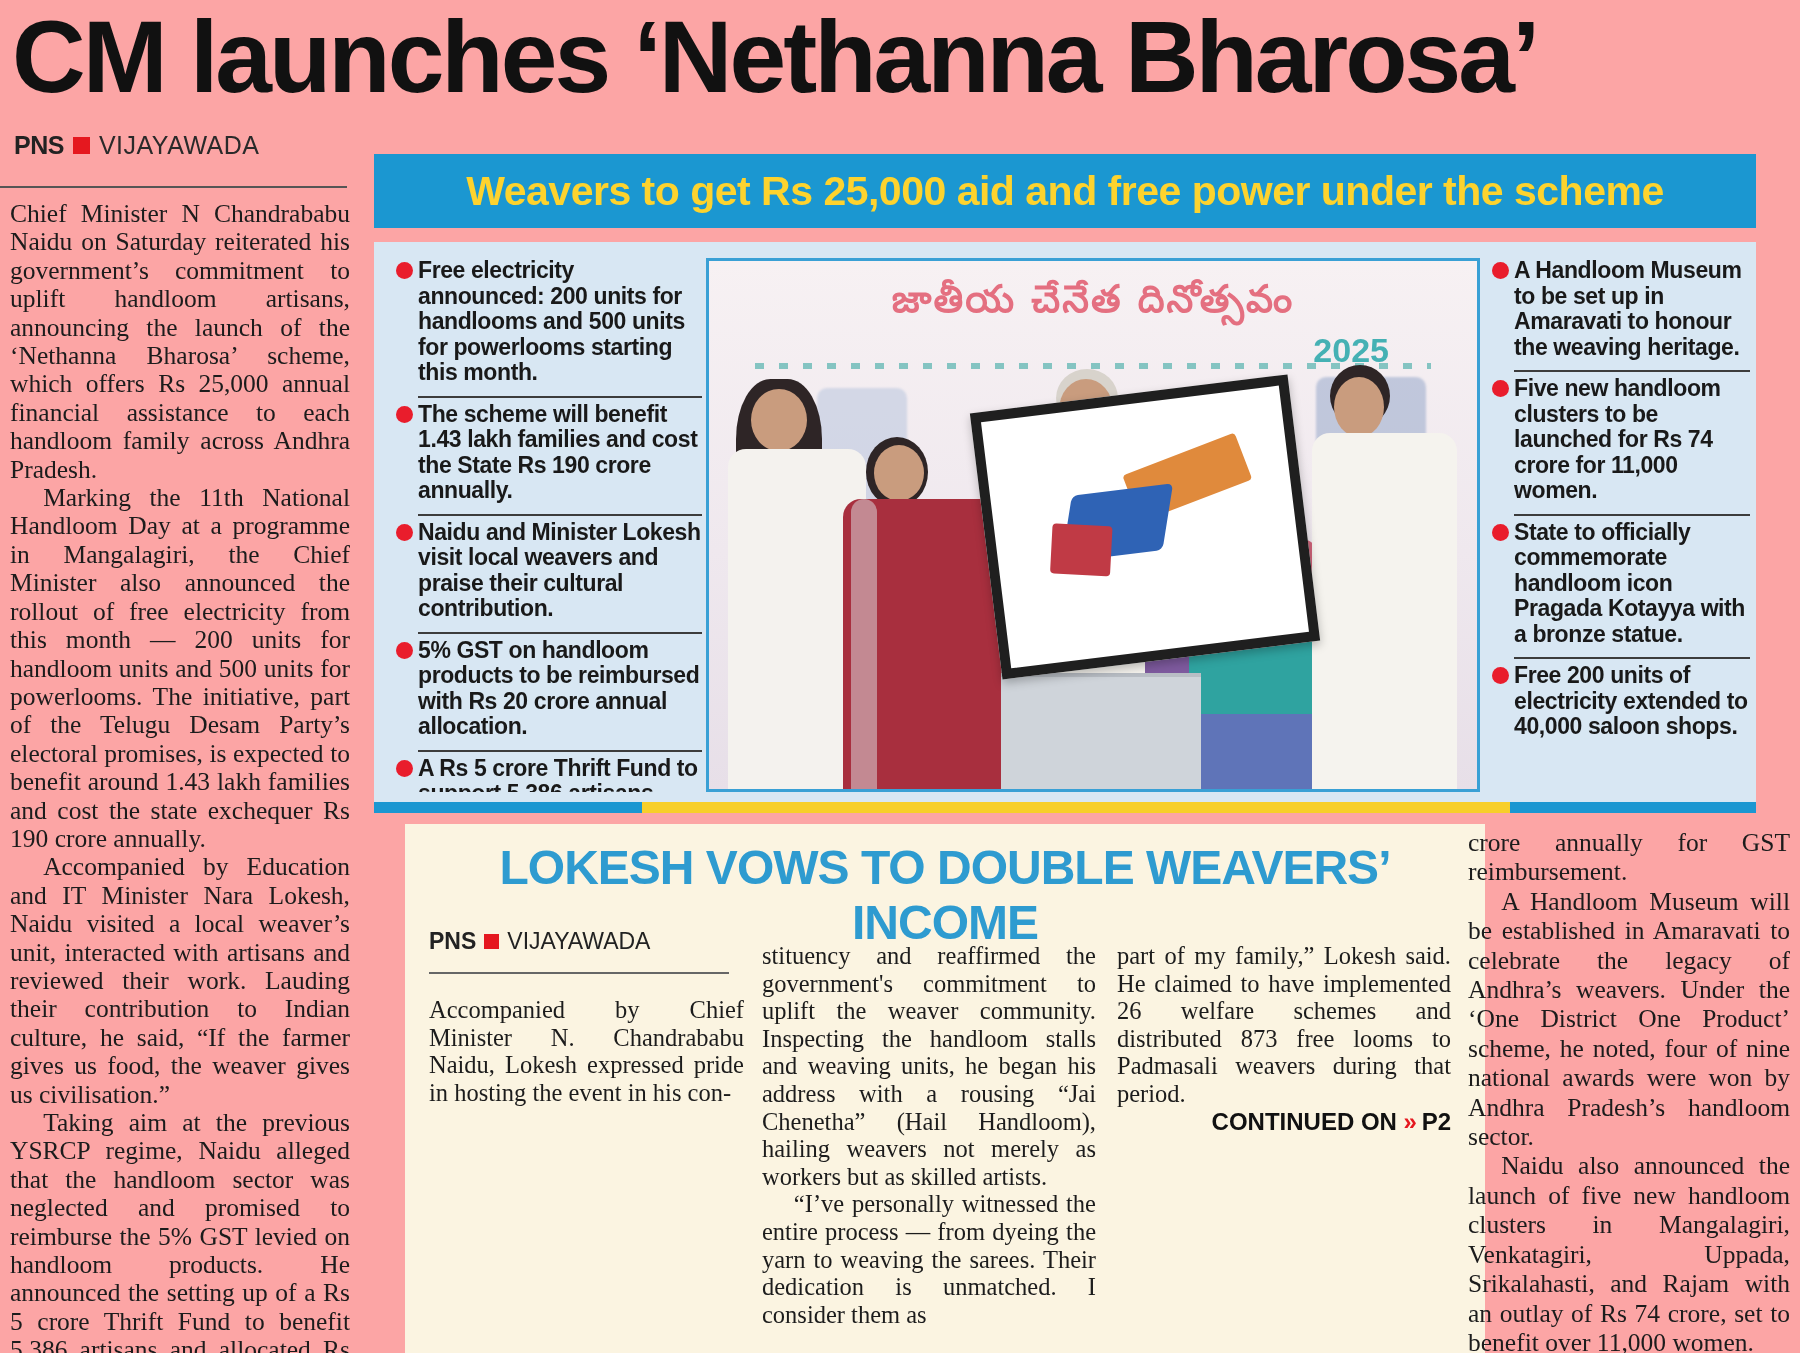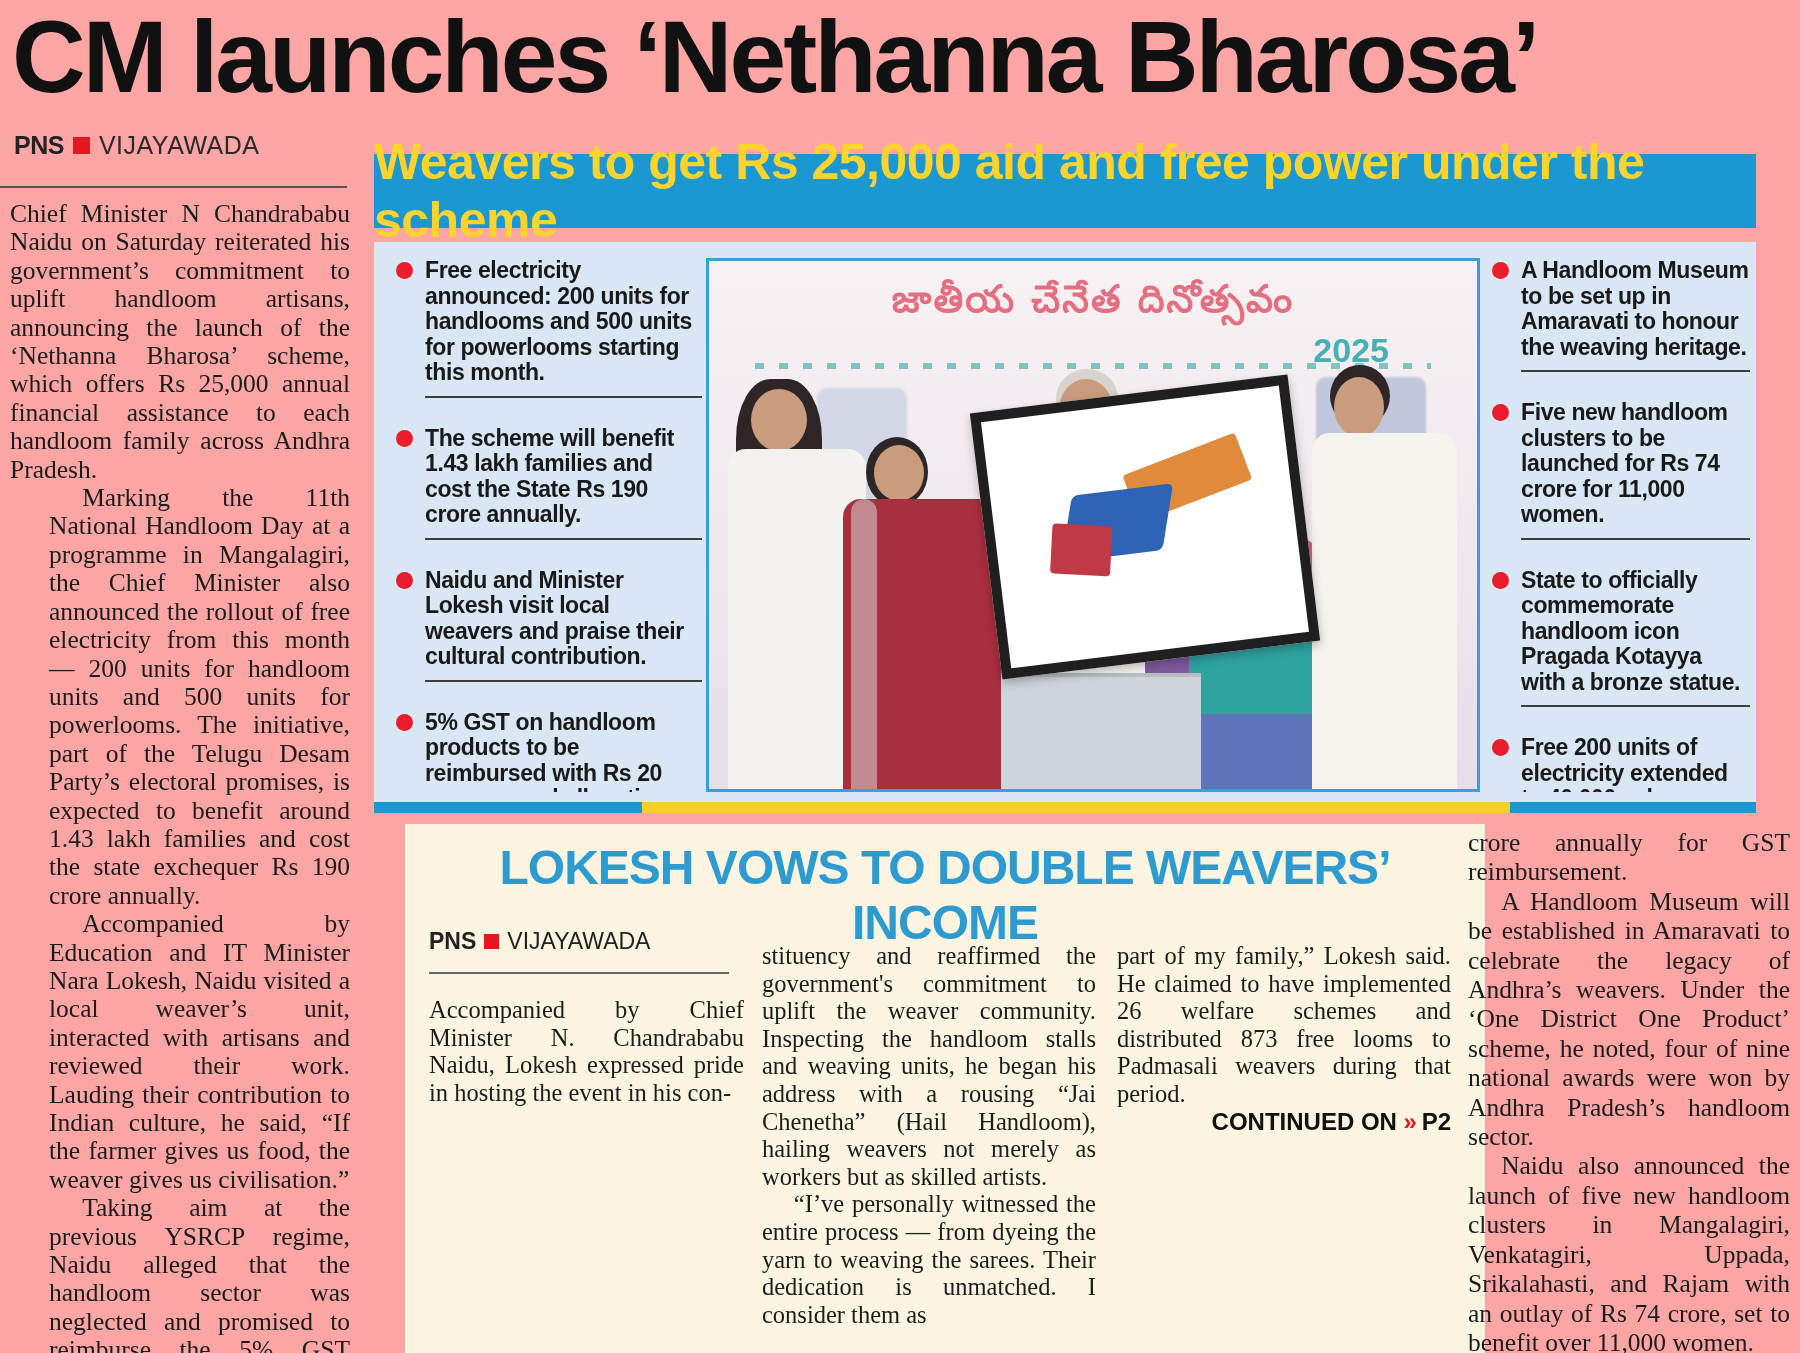--- a/index.html
+++ b/index.html
@@ -15,36 +15,36 @@
           font-family:"Liberation Sans", sans-serif;font-size:25px;color:#222;}
   .byline .agency{font-weight:bold;letter-spacing:-0.5px;}
   .byline .sq{width:17px;height:17px;background:#e5181f;display:inline-block;}
   .byline .city{letter-spacing:0.5px;color:#2a2a2a;}
   .byline-rule{position:absolute;left:0;top:186px;width:347px;border-top:2px solid #555;}
 
   
   .main-col{position:absolute;left:10px;top:200px;width:340px;
             font-size:25.5px;line-height:28.4px;text-align:justify;color:#1c1c1c;}
   .main-col p{margin:0;}
-  .main-col p + p{text-indent:1.3em;margin-left:39px;}
+  .main-col p + p{text-indent:1.3em;}
 
   
   .banner{position:absolute;left:374px;top:154px;width:1382px;height:74px;background:#1b97d1;
           display:flex;align-items:center;justify-content:center;}
-  .banner .btxt{font-family:"Liberation Sans", sans-serif;font-weight:bold;font-size:50px;
-                color:#fdd32e;letter-spacing:-0.5px;}
+  .banner .btxt{font-family:"Liberation Sans", sans-serif;font-weight:bold;font-size:41px;
+                color:#fdd32e;letter-spacing:-0.5px;text-align:right;}
 
   
   .infobox{position:absolute;left:374px;top:242px;width:1382px;height:560px;background:#d8e7f3;}
   .blist{position:absolute;top:16px;bottom:10px;overflow:hidden;margin:0;padding:0;list-style:none;
          font-family:"Liberation Sans", sans-serif;font-weight:bold;font-size:23px;
          line-height:25.5px;letter-spacing:-0.4px;color:#191919;}
   .blist.left{left:22px;width:306px;}
   .blist.right{left:1118px;width:258px;}
-  .blist li{display:grid;grid-template-columns:22px 1fr;column-gap:7px;margin-bottom:28px;}
+  .blist li{display:grid;grid-template-columns:22px 1fr;margin-bottom:4px;}
   .blist .dot{width:17px;height:17px;border-radius:50%;background:#e91d2c;margin-top:4px;}
   .blist .btext{display:block;}
   .blist li:not(:last-child) .btext{border-bottom:2px solid #3c3c3c;padding-bottom:10px;}
 
   
   .photo{position:absolute;left:332px;top:16px;width:768px;height:528px;
          border:3px solid #39a0d5;background:linear-gradient(180deg,#f7f1f3 0%,#efe8ee 55%,#e7dfe8 100%);
          overflow:hidden;}
   .ph-caption{position:absolute;left:0;top:16px;width:100%;text-align:center;
               font-family:"DejaVu Sans", sans-serif;font-weight:bold;font-size:38px;

